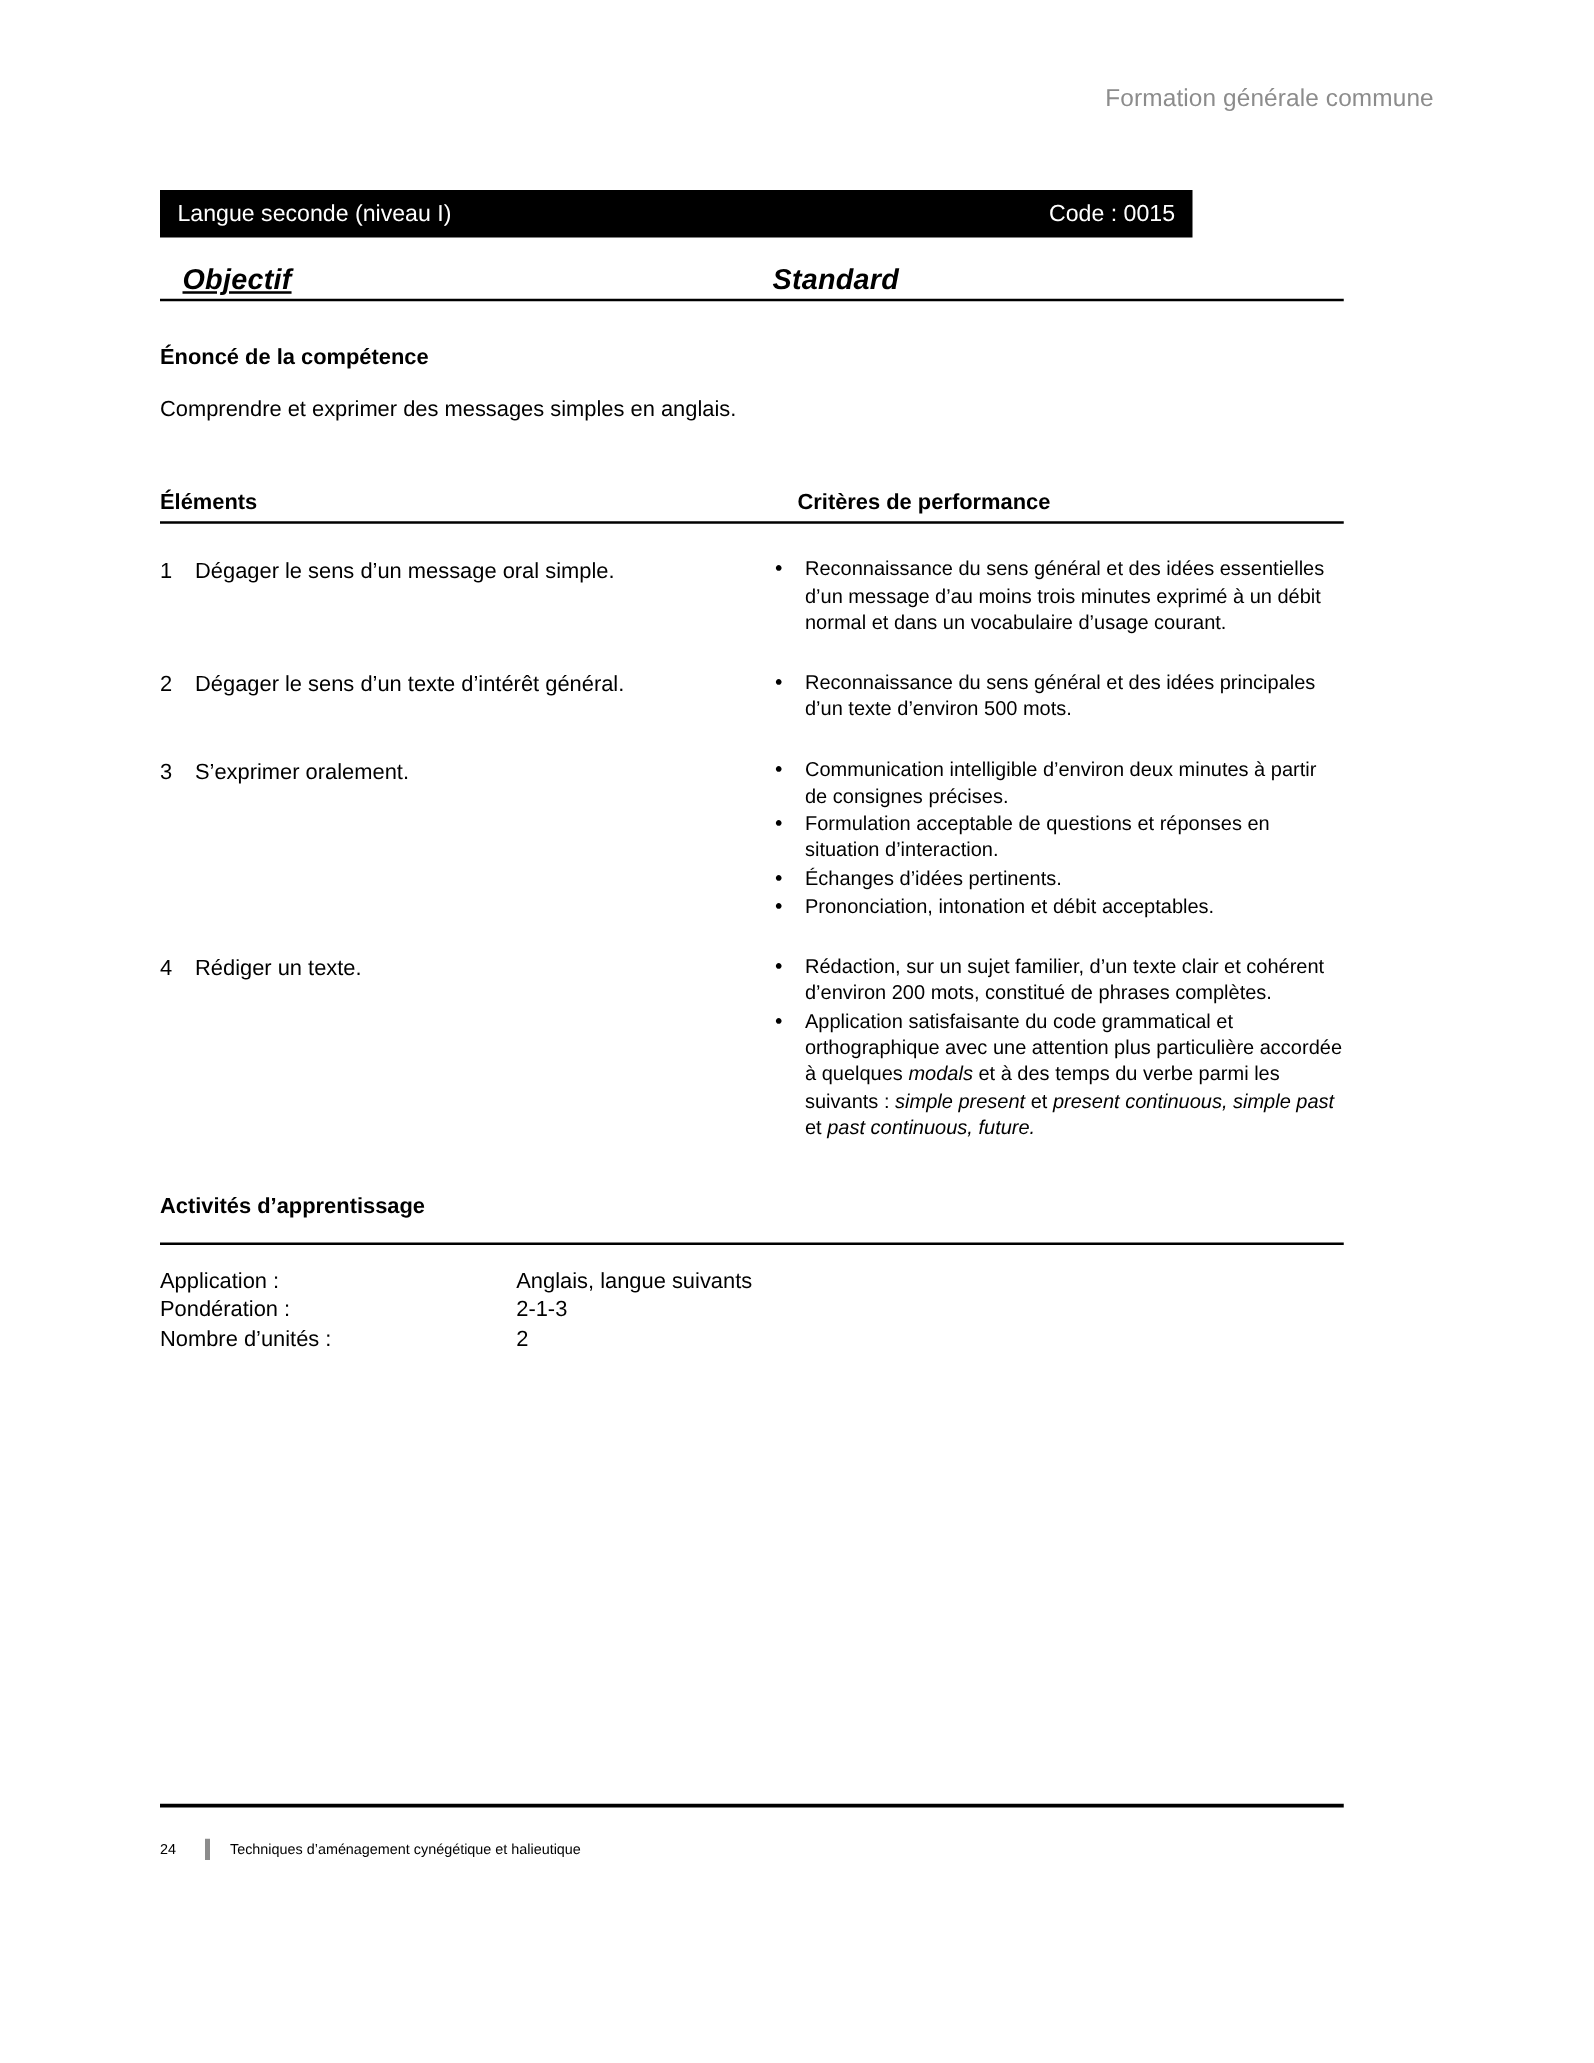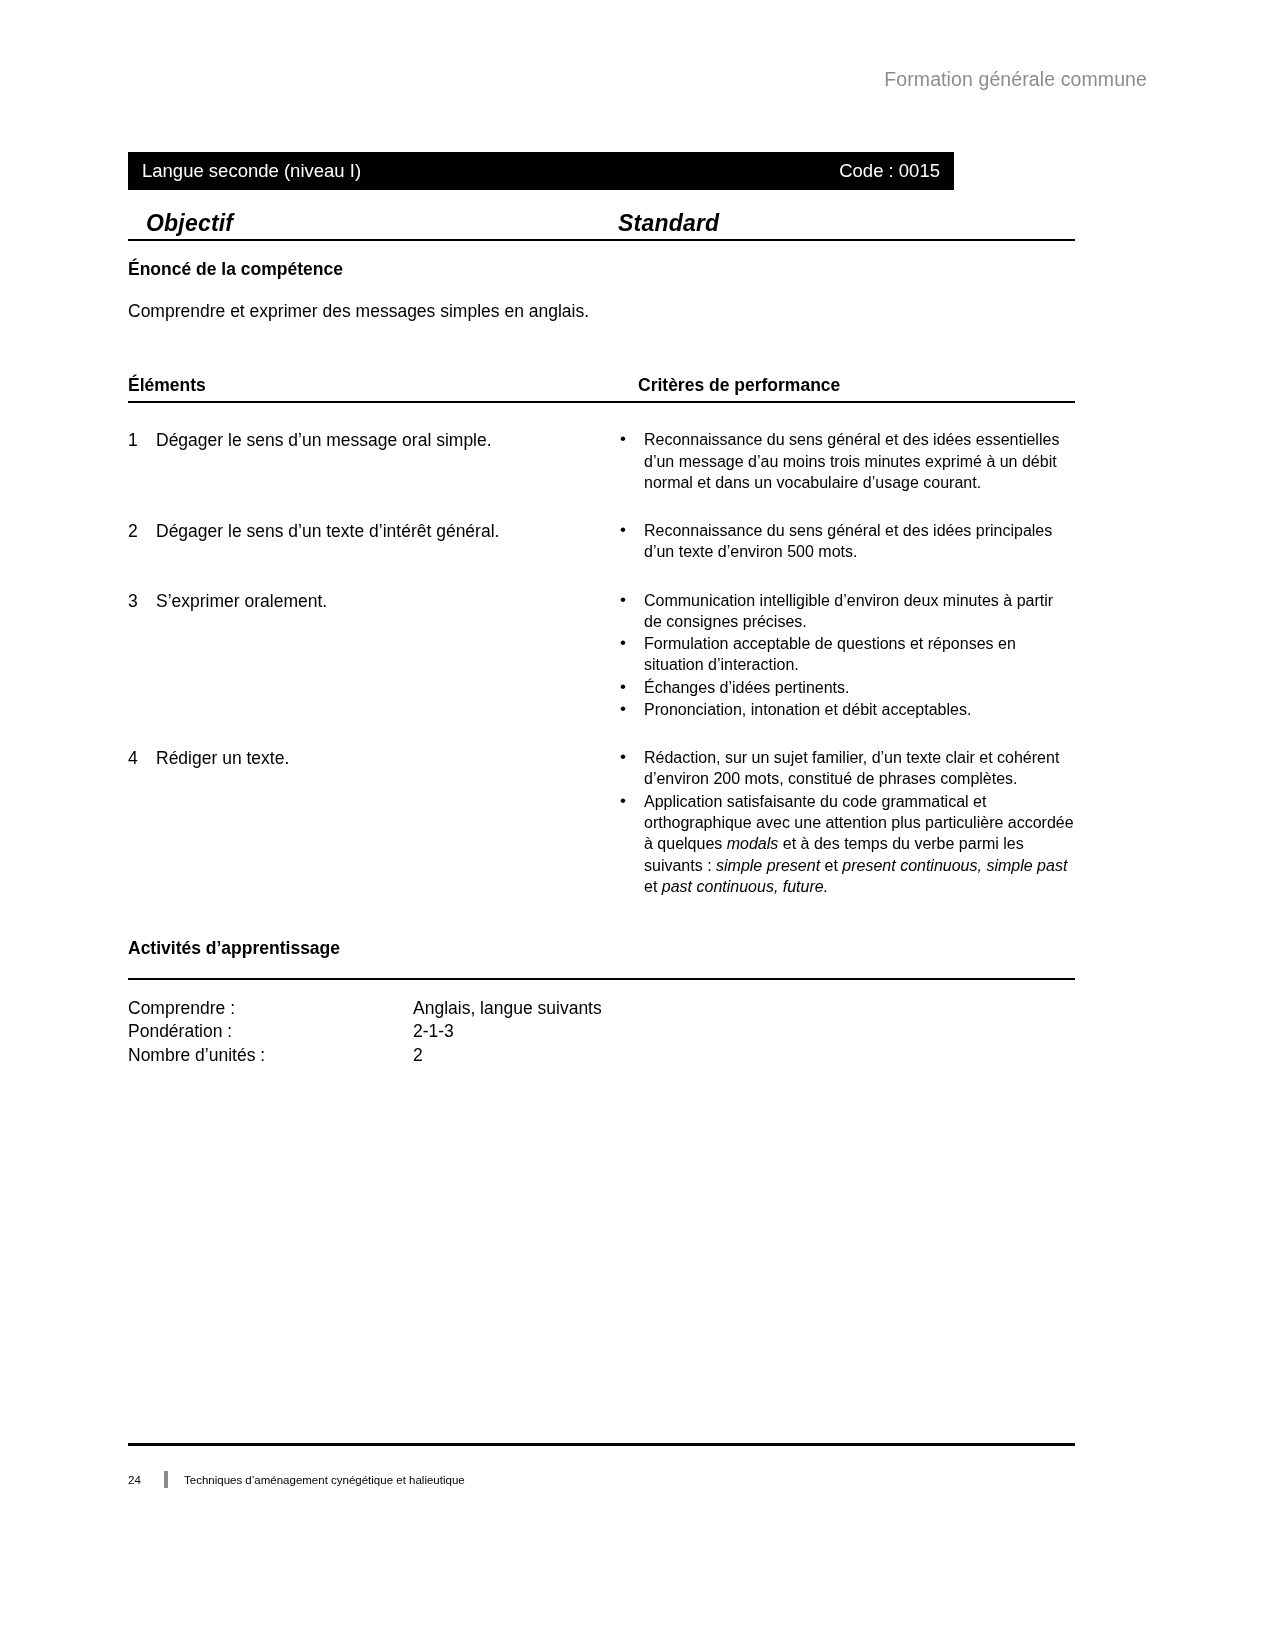--- a/index.html
+++ b/index.html
@@ -50,35 +50,36 @@
     top: 210px;
     width: 947px;
   }
   .section-head-row {
     display: flex;
     border-bottom: 2.2px solid #000;
     padding-bottom: 2px;
   }
   .section-head-row .col-left {
     width: 470px;
+    text-decoration: underline;
   }
   .section-head-row .col-right {
     flex: 1;
   }
   .big-italic {
     font-style: italic;
     font-weight: bold;
     font-size: 23px;
     letter-spacing: 0.2px;
   }
   .objectif-pad { padding-left: 18px; }
   .standard-pad { padding-left: 2px; }
 
   .sub-block {
-    margin-top: 18px;
+    margin-top: 34px;
   }
   .bold-label {
     font-weight: bold;
     font-size: 17.5px;
   }
   .body-text {
     font-size: 17.5px;
     line-height: 1.33;
   }
   .enonce-text {
@@ -267,21 +268,21 @@
               <li><span>Application satisfaisante du code grammatical et orthographique avec une attention plus particulière accordée à quelques </span><i class="it">modals</i><span> et à des temps du verbe parmi les suivants : </span><i class="it">simple present</i><span> et </span><i class="it">present continuous, simple past</i><span>  et </span><i class="it">past continuous, future.</i></li>
             </ul>
           </div>
         </div>
       </div>
 
     <div class="activites-head bold-label">Activités d’apprentissage</div>
 
     <div class="info-table" id="info-table">
         <div class="info-row">
-          <div class="info-label">Comprendre :</div>
+          <div class="info-label">Application :</div>
           <div>Anglais, langue suivants</div>
         </div>
         <div class="info-row">
           <div class="info-label">Pondération :</div>
           <div>2-1-3</div>
         </div>
         <div class="info-row">
           <div class="info-label">Nombre d’unités :</div>
           <div>2</div>
         </div>

